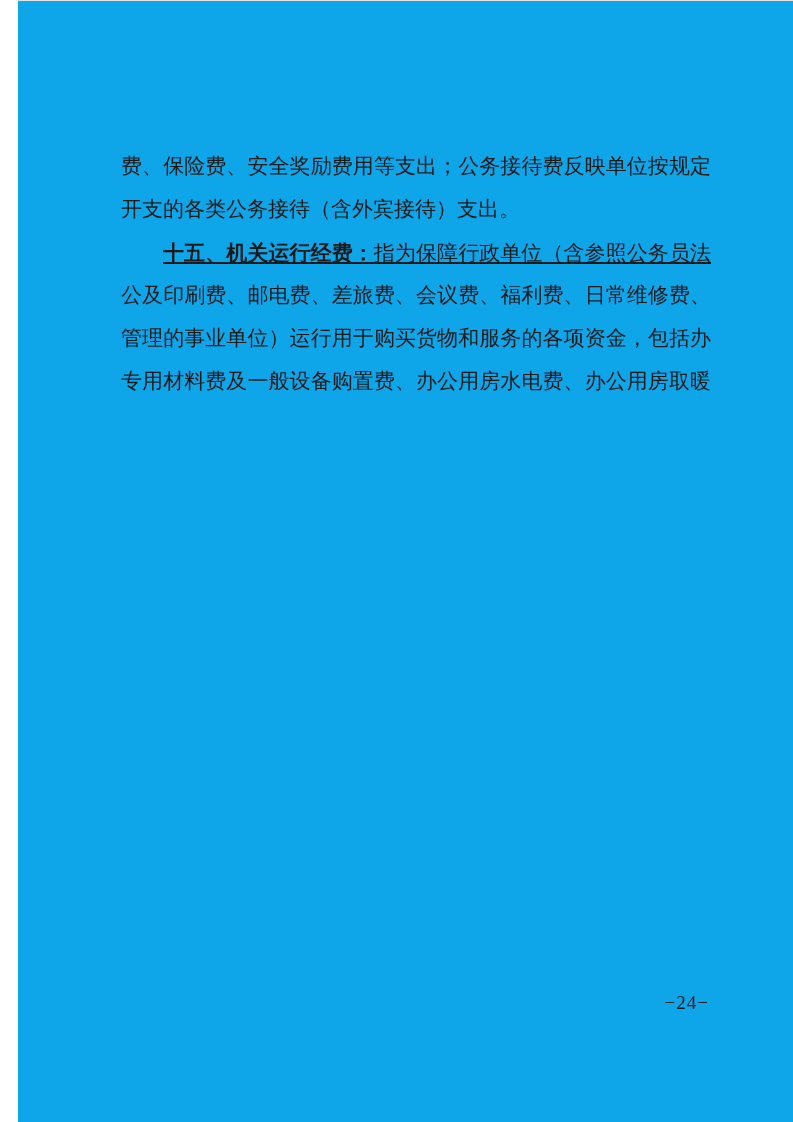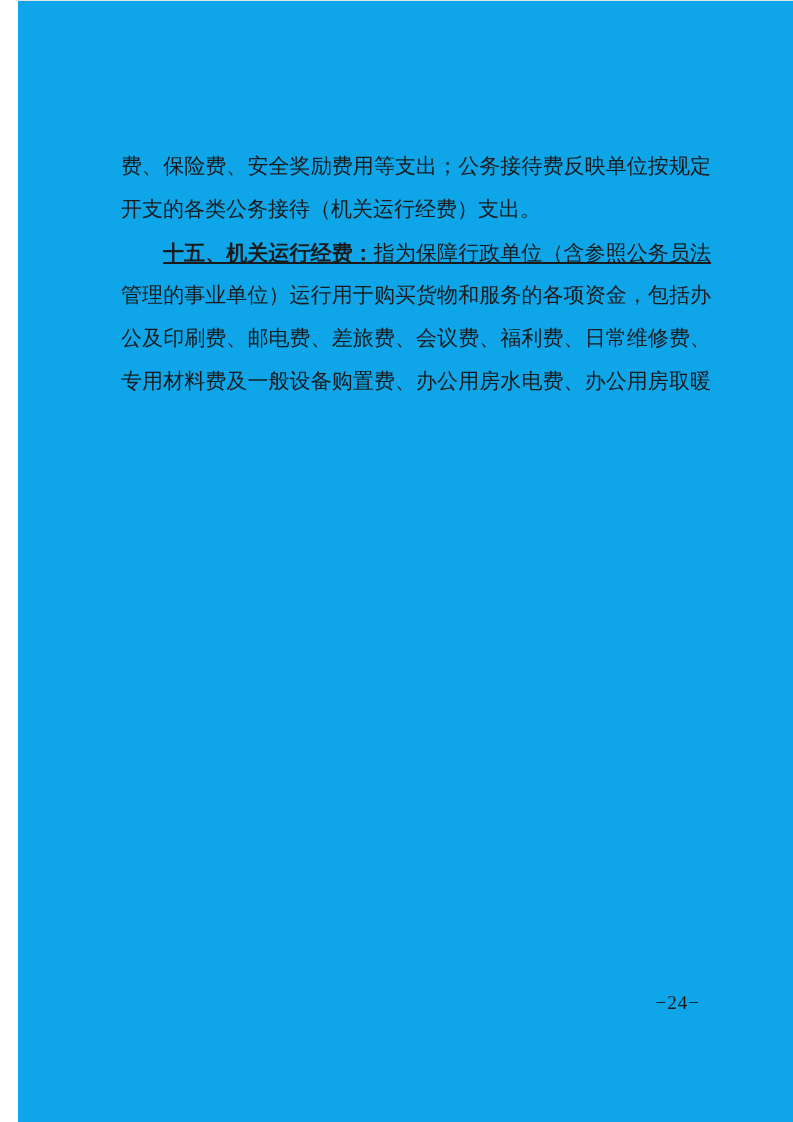--- a/index.html
+++ b/index.html
@@ -51,45 +51,45 @@
     padding-left: 110px;
   }
   .condensed {
     display: inline-block;
     transform: scaleX(0.885);
     transform-origin: 0 50%;
     white-space: nowrap;
   }
   .page-number {
     position: absolute;
-    left: 92px;
+    left: 101px;
     top: 991px;
     width: 590px;
     text-align: right;
     font-size: 19px;
     line-height: 22px;
     letter-spacing: 1px;
   }
 </style>
 </head>
 <body>
 
 <div class="page">
 
   <div class="body-text">
 
     <div class="line just">费、保险费、安全奖励费用等支出；公务接待费反映单位按规定</div>
 
-    <div class="line">开支的各类公务接待（机关运行经费）支出。</div>
+    <div class="line">开支的各类公务接待（含外宾接待）支出。</div>
 
     <div class="line just indent"><span class="hei">十五、机关运行经费：</span><span>指为保障行政单位（含参照公务员法</span></div>
 
+    <div class="line just">公及印刷费、邮电费、差旅费、会议费、福利费、日常维修费、</div>
+
     <div class="line just">管理的事业单位）运行用于购买货物和服务的各项资金，包括办</div>
-
-    <div class="line just">公及印刷费、邮电费、差旅费、会议费、福利费、日常维修费、</div>
 
     <div class="line just">专用材料费及一般设备购置费、办公用房水电费、办公用房取暖</div>
 
 
 
   </div>
 
   <div class="page-number">−24−</div>
 
 </div>

